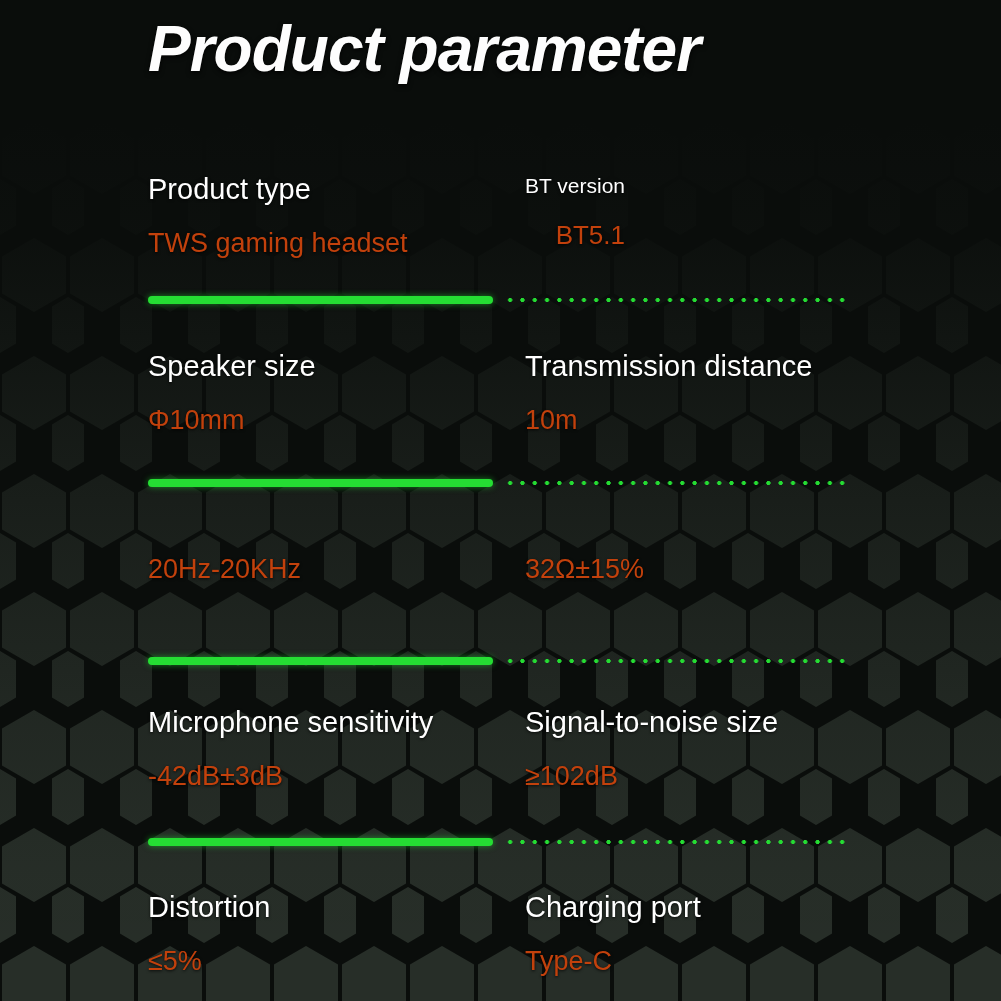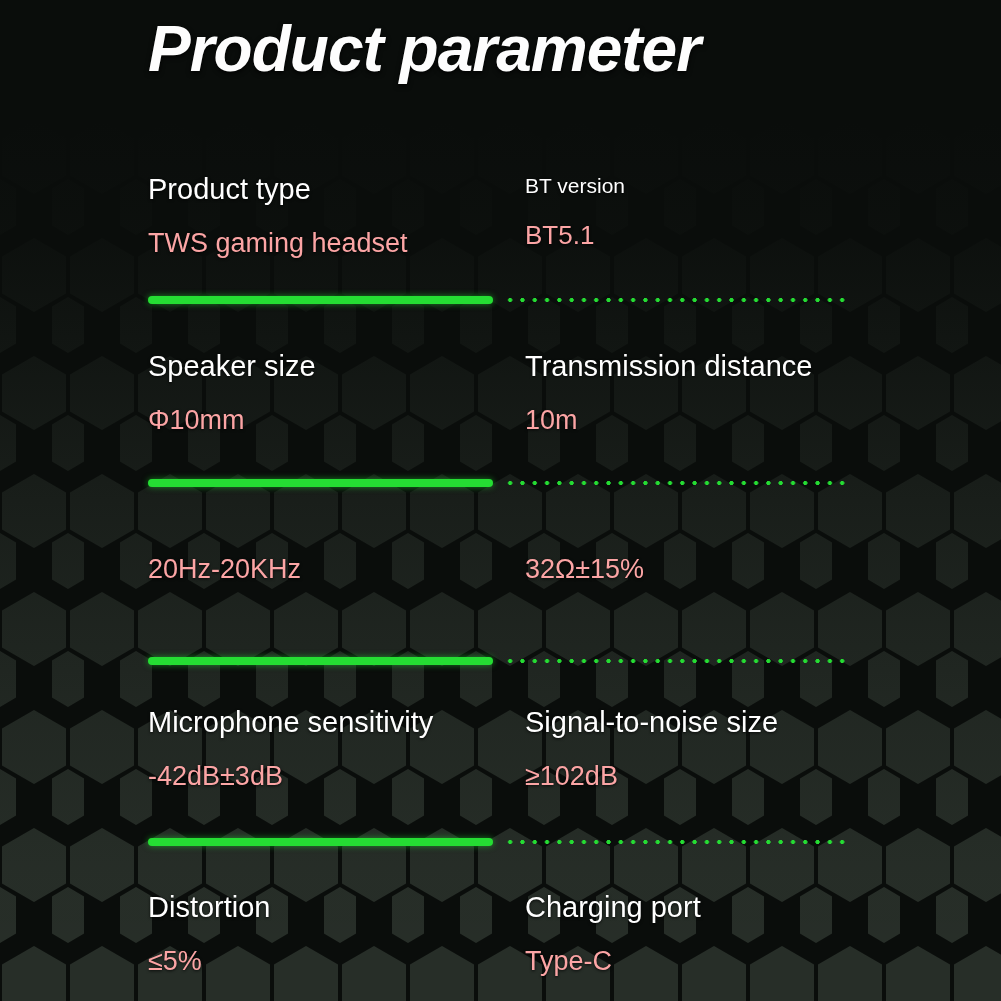--- a/index.html
+++ b/index.html
@@ -54,30 +54,30 @@
 
   .label{
     font-size:29px;
     color:#ffffff;
     white-space:nowrap;
     line-height:1;
     text-shadow:0 1px 3px rgba(0,0,0,.8);
   }
   .value{
     font-size:27px;
-    color:#fca5a5;
+    color:#c2410c;
     white-space:nowrap;
     line-height:1;
     margin-top:26px;
     text-shadow:0 1px 3px rgba(0,0,0,.8);
   }
 
   
   .row-1 .cell.right .label{font-size:21px;}
-  .row-1 .cell.right .value{font-size:26px;margin-top:26px;}
+  .row-1 .cell.right .value{font-size:26px;margin-top:26px;text-align:right;}
 
   
   .divider{position:absolute;height:8px;}
   .divider.solid{
     left:148px;width:345px;
     background:#25dd33;
     border-radius:5px;
     box-shadow:0 0 6px rgba(37,221,51,.55);
   }
   .divider.dotted{

